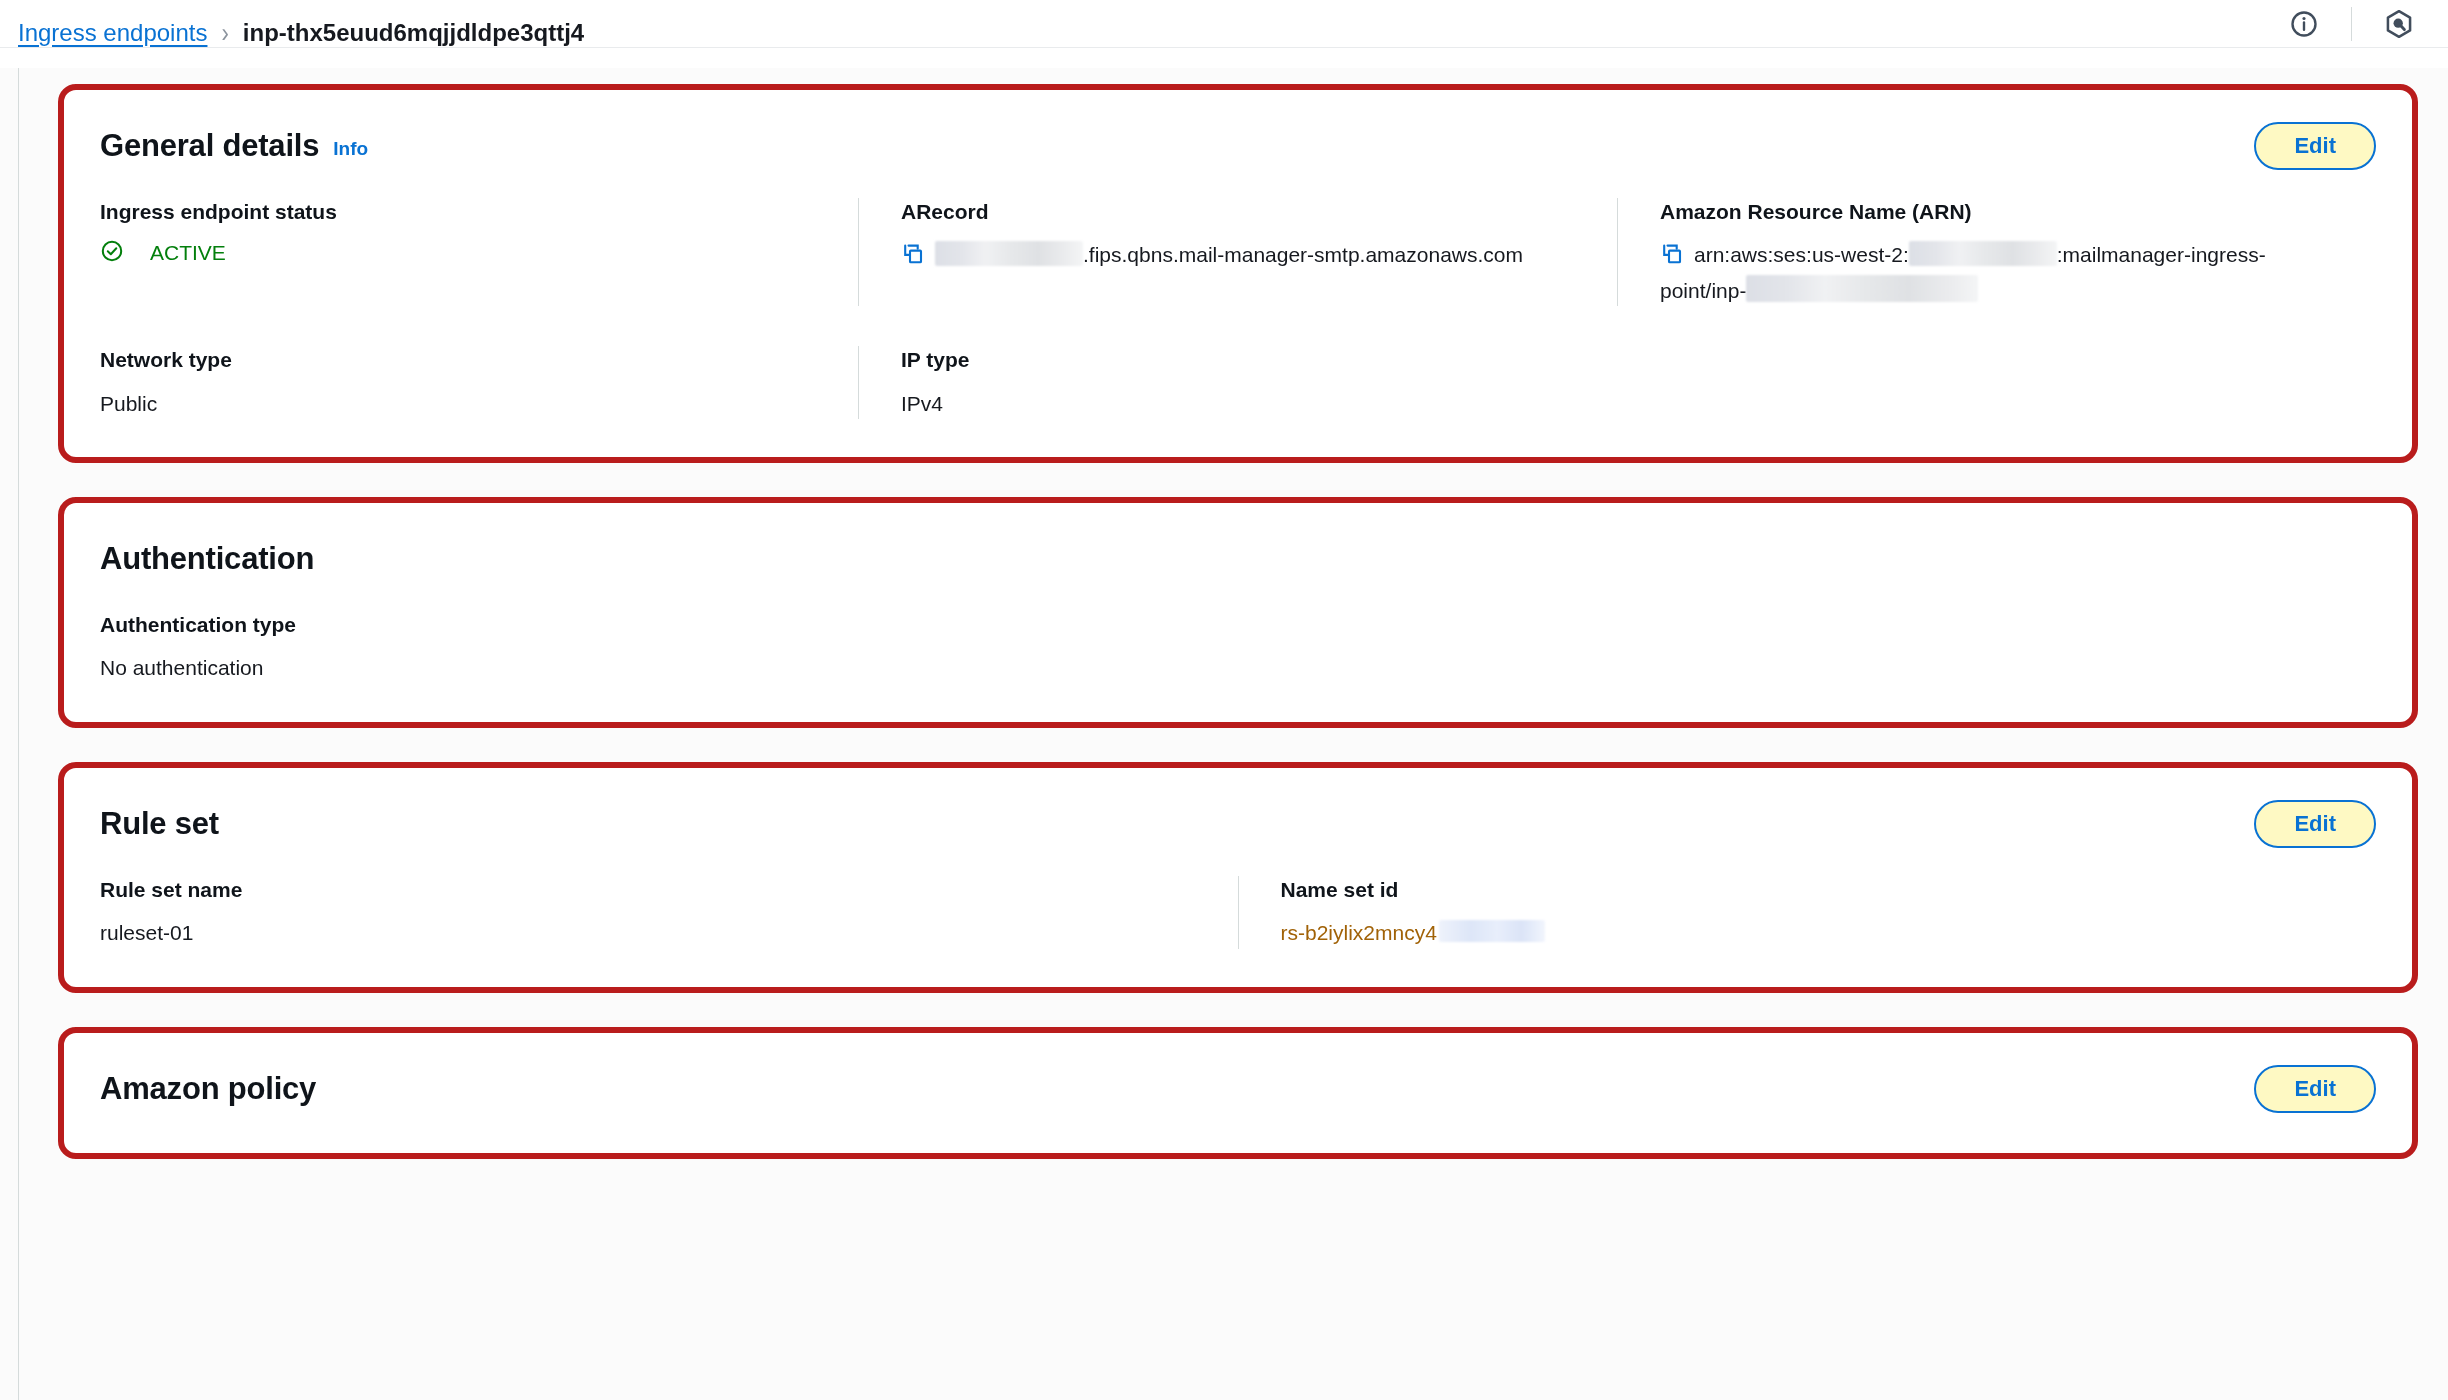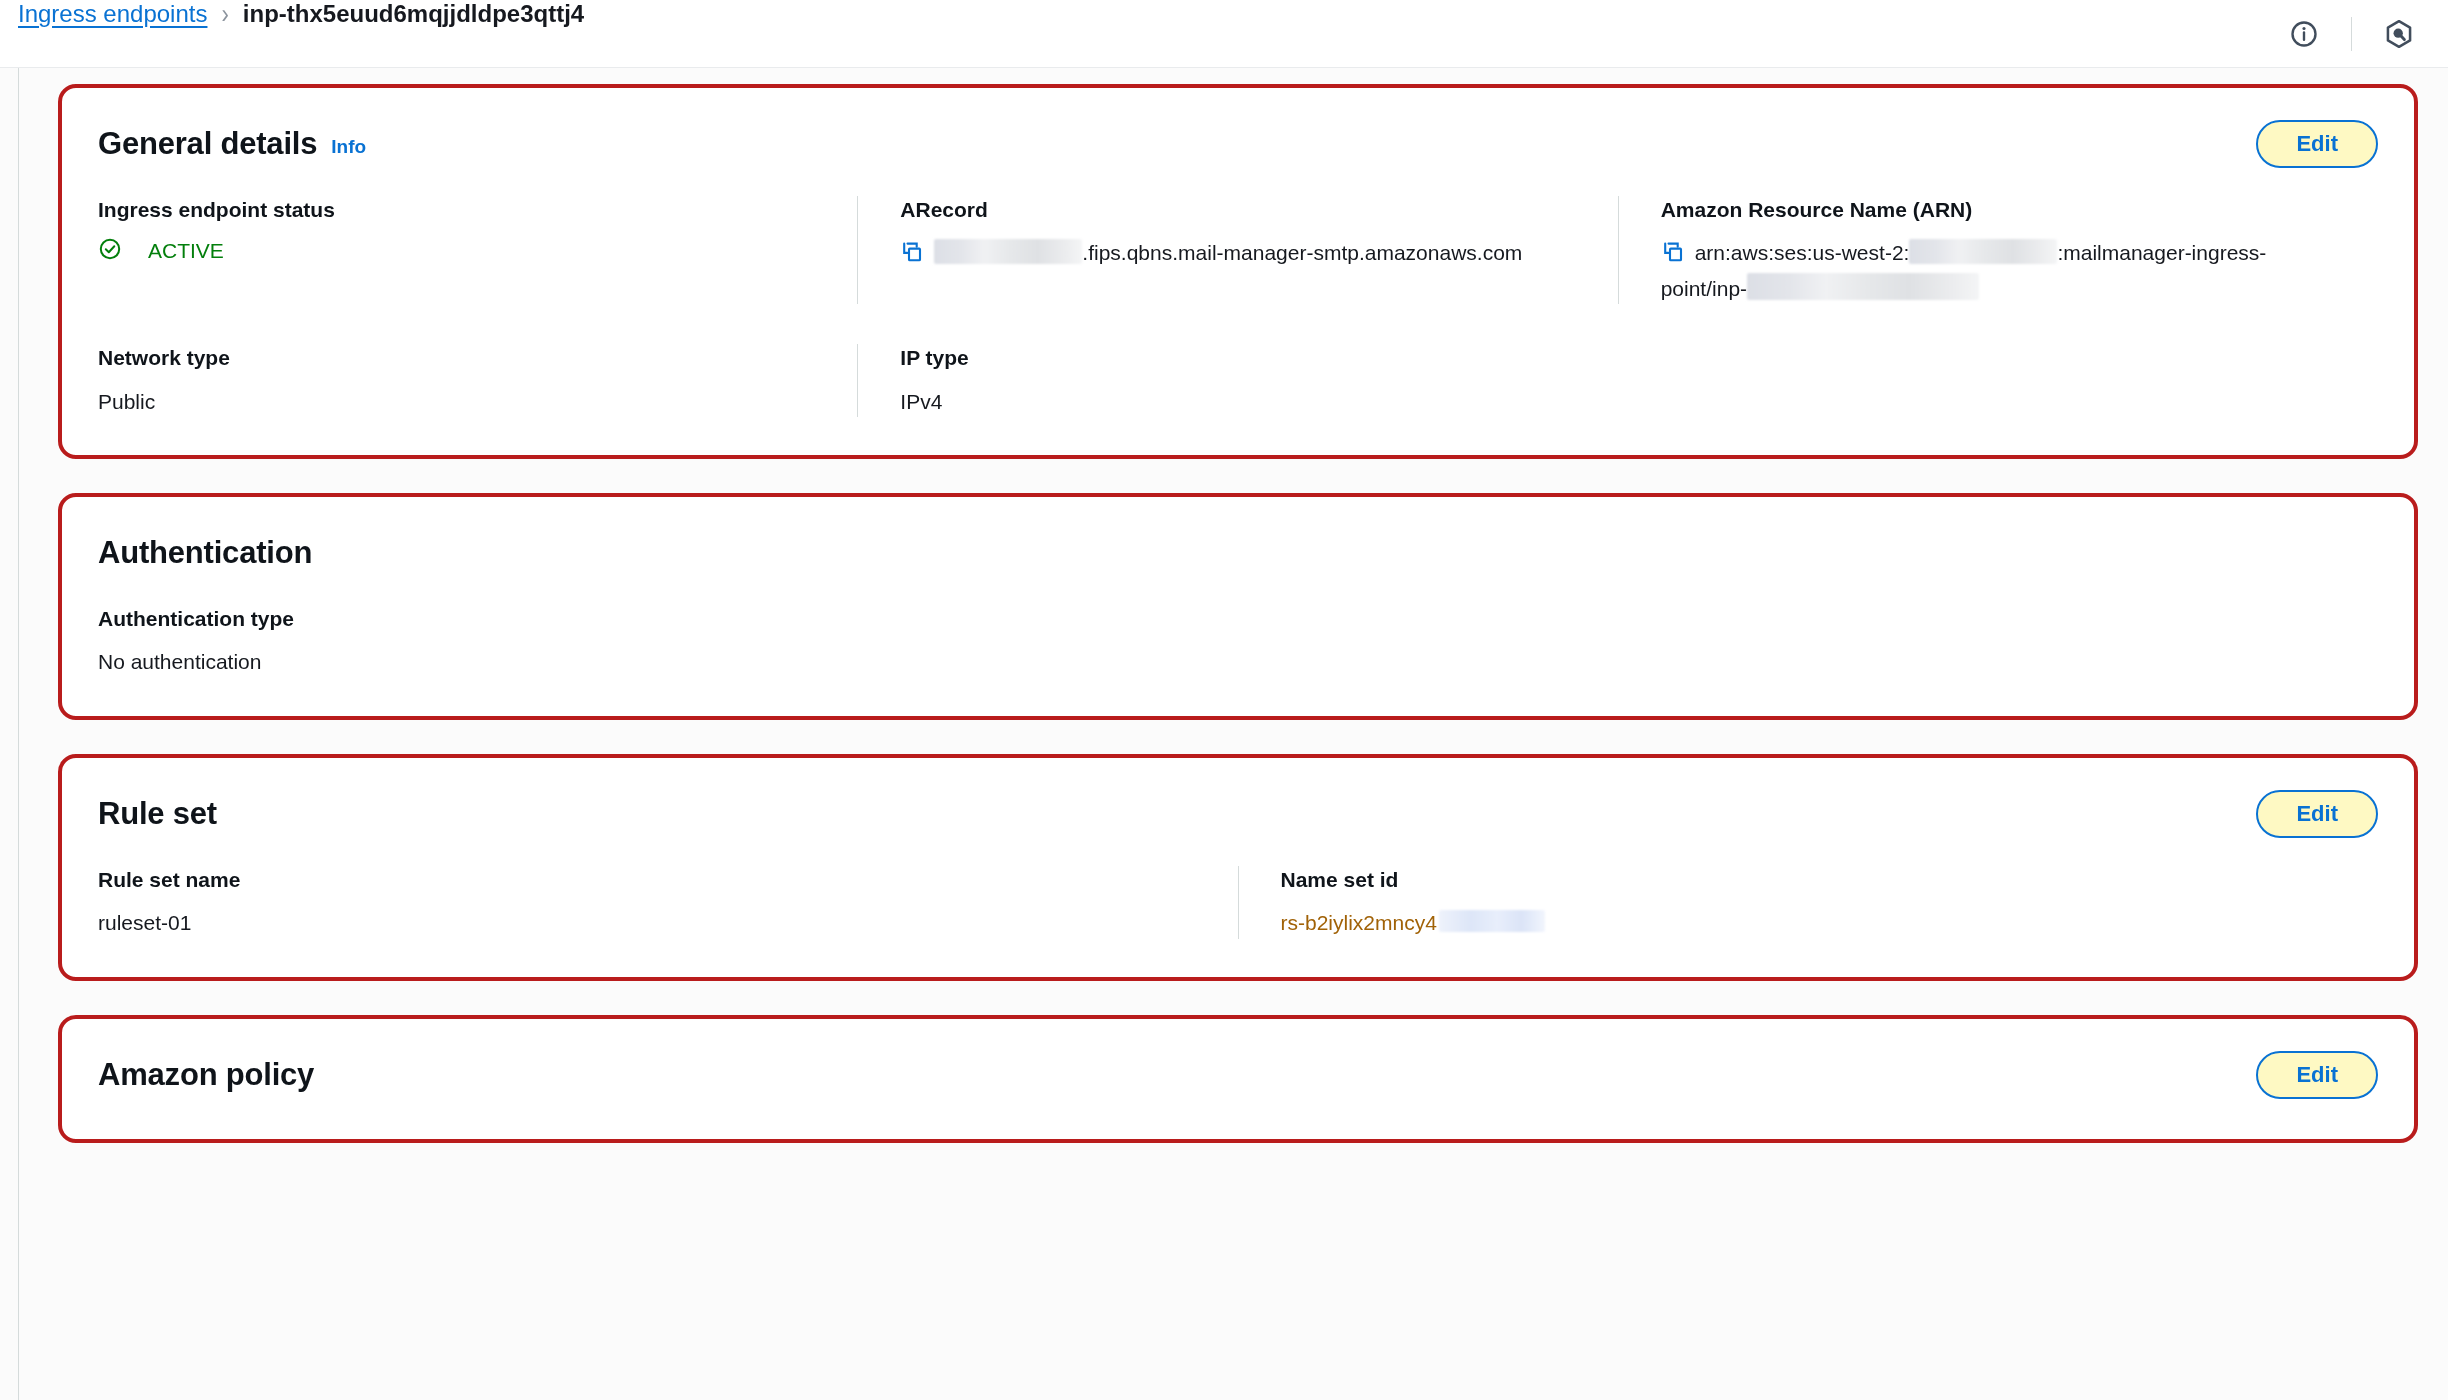--- a/index.html
+++ b/index.html
@@ -7,24 +7,24 @@
     width: 2448px; height: 1400px;
     background: #ffffff;
     font-family: "Liberation Sans", sans-serif;
     color: #0f1b2a;
     overflow: hidden;
   }
 
   
   .topbar {
     position: absolute; left: 0; top: 0;
-    width: 2448px; height: 68px;
+    width: 2448px; height: 48px;
     background: #ffffff;
     border-bottom: 1px solid #e9ebed;
-    display: flex; align-items: flex-start;
+    display: flex; align-items: flex-end;
   }
   .crumbs { display: flex; align-items: center; padding-left: 18px; gap: 14px; }
   .crumb-link {
     font-size: 24px; color: #0972d3;
     text-decoration: underline; text-underline-offset: 4px;
     cursor: pointer; white-space: nowrap;
   }
   .crumb-sep {
     font-size: 22px; color: #8c949e; font-weight: 400;
     transform: scaleY(1.25);
@@ -52,21 +52,21 @@
     position: absolute; left: 18px; top: 0;
     width: 1px; height: 1332px; background: #d5dbdb;
   }
   .content {
     position: absolute; left: 58px; top: 16px;
     width: 2360px;
   }
 
   .card {
     background: #ffffff;
-    border: 4px solid #b91c1c;
+    border: 6px solid #b91c1c;
     border-radius: 18px;
     margin-bottom: 34px;
     padding: 30px 36px 38px 36px;
     position: relative;
   }
 
   .card-head {
     display: flex; align-items: center; min-height: 52px;
   }
   .card-title {

